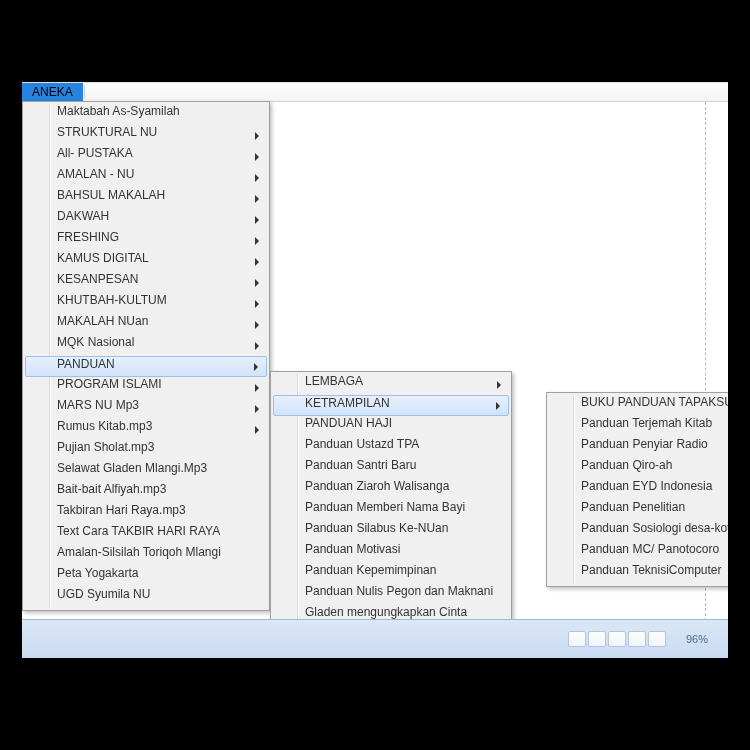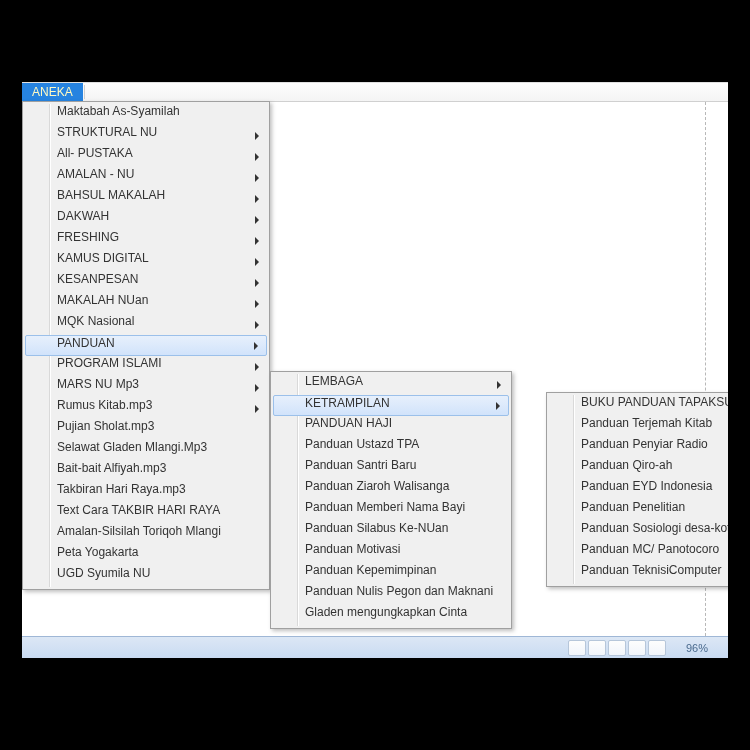--- a/index.html
+++ b/index.html
@@ -34,42 +34,42 @@
     align-items: stretch;
   }
   .menubar-item {
     padding: 2px 10px;
     display: flex;
     align-items: center;
     color: #333;
   }
   .menubar-item.active {
     background: #2683e0;
-    color: #fef9c3;
+    color: #000000;
   }
   .menubar-sep {
     width: 1px;
     margin: 2px 1px;
     background: #cfcfcf;
   }
   .content-bg {
     position: absolute;
     top: 20px; left: 0; right: 0; bottom: 22px;
     background: #fff;
   }
   .ruler-v {
     position: absolute;
     right: 22px; top: 20px; bottom: 22px;
     width: 1px;
     border-left: 1px dashed #b8b8b8;
   }
   .statusbar {
     position: absolute;
     left: 0; right: 0; bottom: 0;
-    height: 22px;
+    height: 39px;
     background: linear-gradient(#dce7f5, #c9dbf2);
     border-top: 1px solid #9fb7d6;
     display: flex;
     align-items: center;
     justify-content: flex-end;
     padding: 0 20px;
     color: #4a6a8e;
     font-size: 11px;
   }
   .status-btn {
@@ -172,20 +172,24 @@
         </div>
         <div class="item">
           <span>KAMUS DIGITAL</span>
           <span class="arrow"></span>
         </div>
         <div class="item">
           <span>KESANPESAN</span>
           <span class="arrow"></span>
         </div>
         <div class="item">
+          <span>KHUTBAH-KULTUM</span>
+          <span class="arrow"></span>
+        </div>
+        <div class="item">
           <span>MAKALAH NUan</span>
           <span class="arrow"></span>
         </div>
         <div class="item">
           <span>MQK Nasional</span>
           <span class="arrow"></span>
         </div>
         <div class="item highlight">
           <span>PANDUAN</span>
           <span class="arrow"></span>

